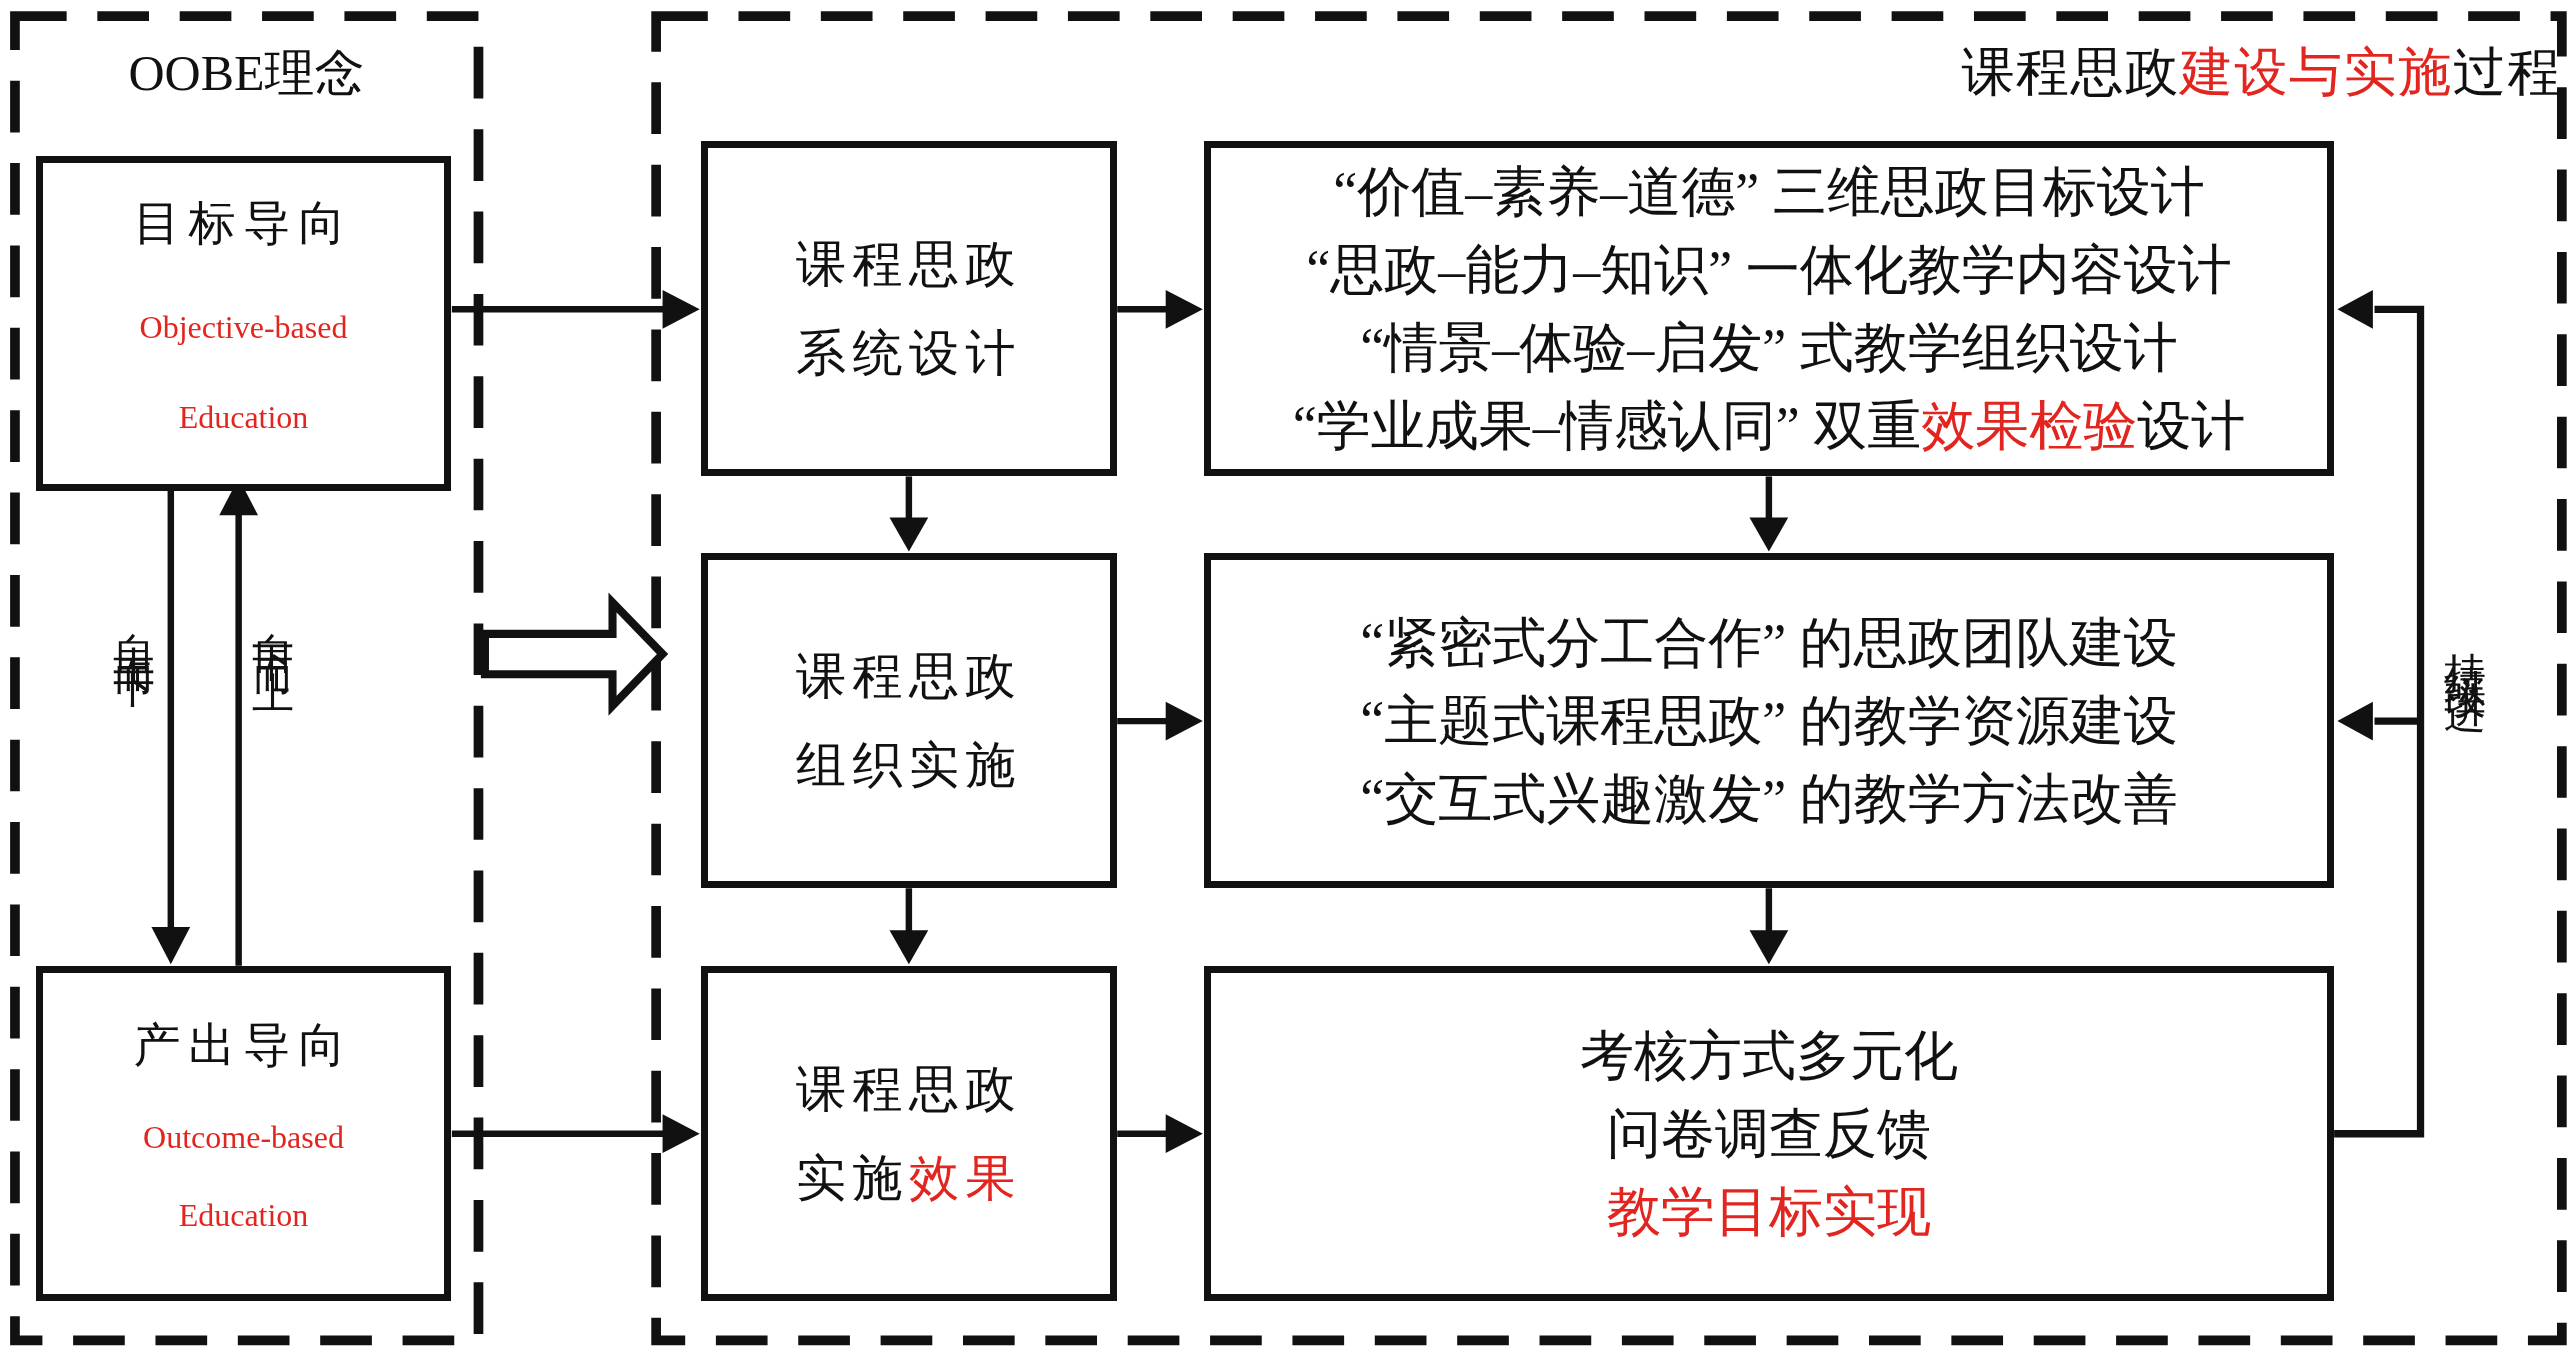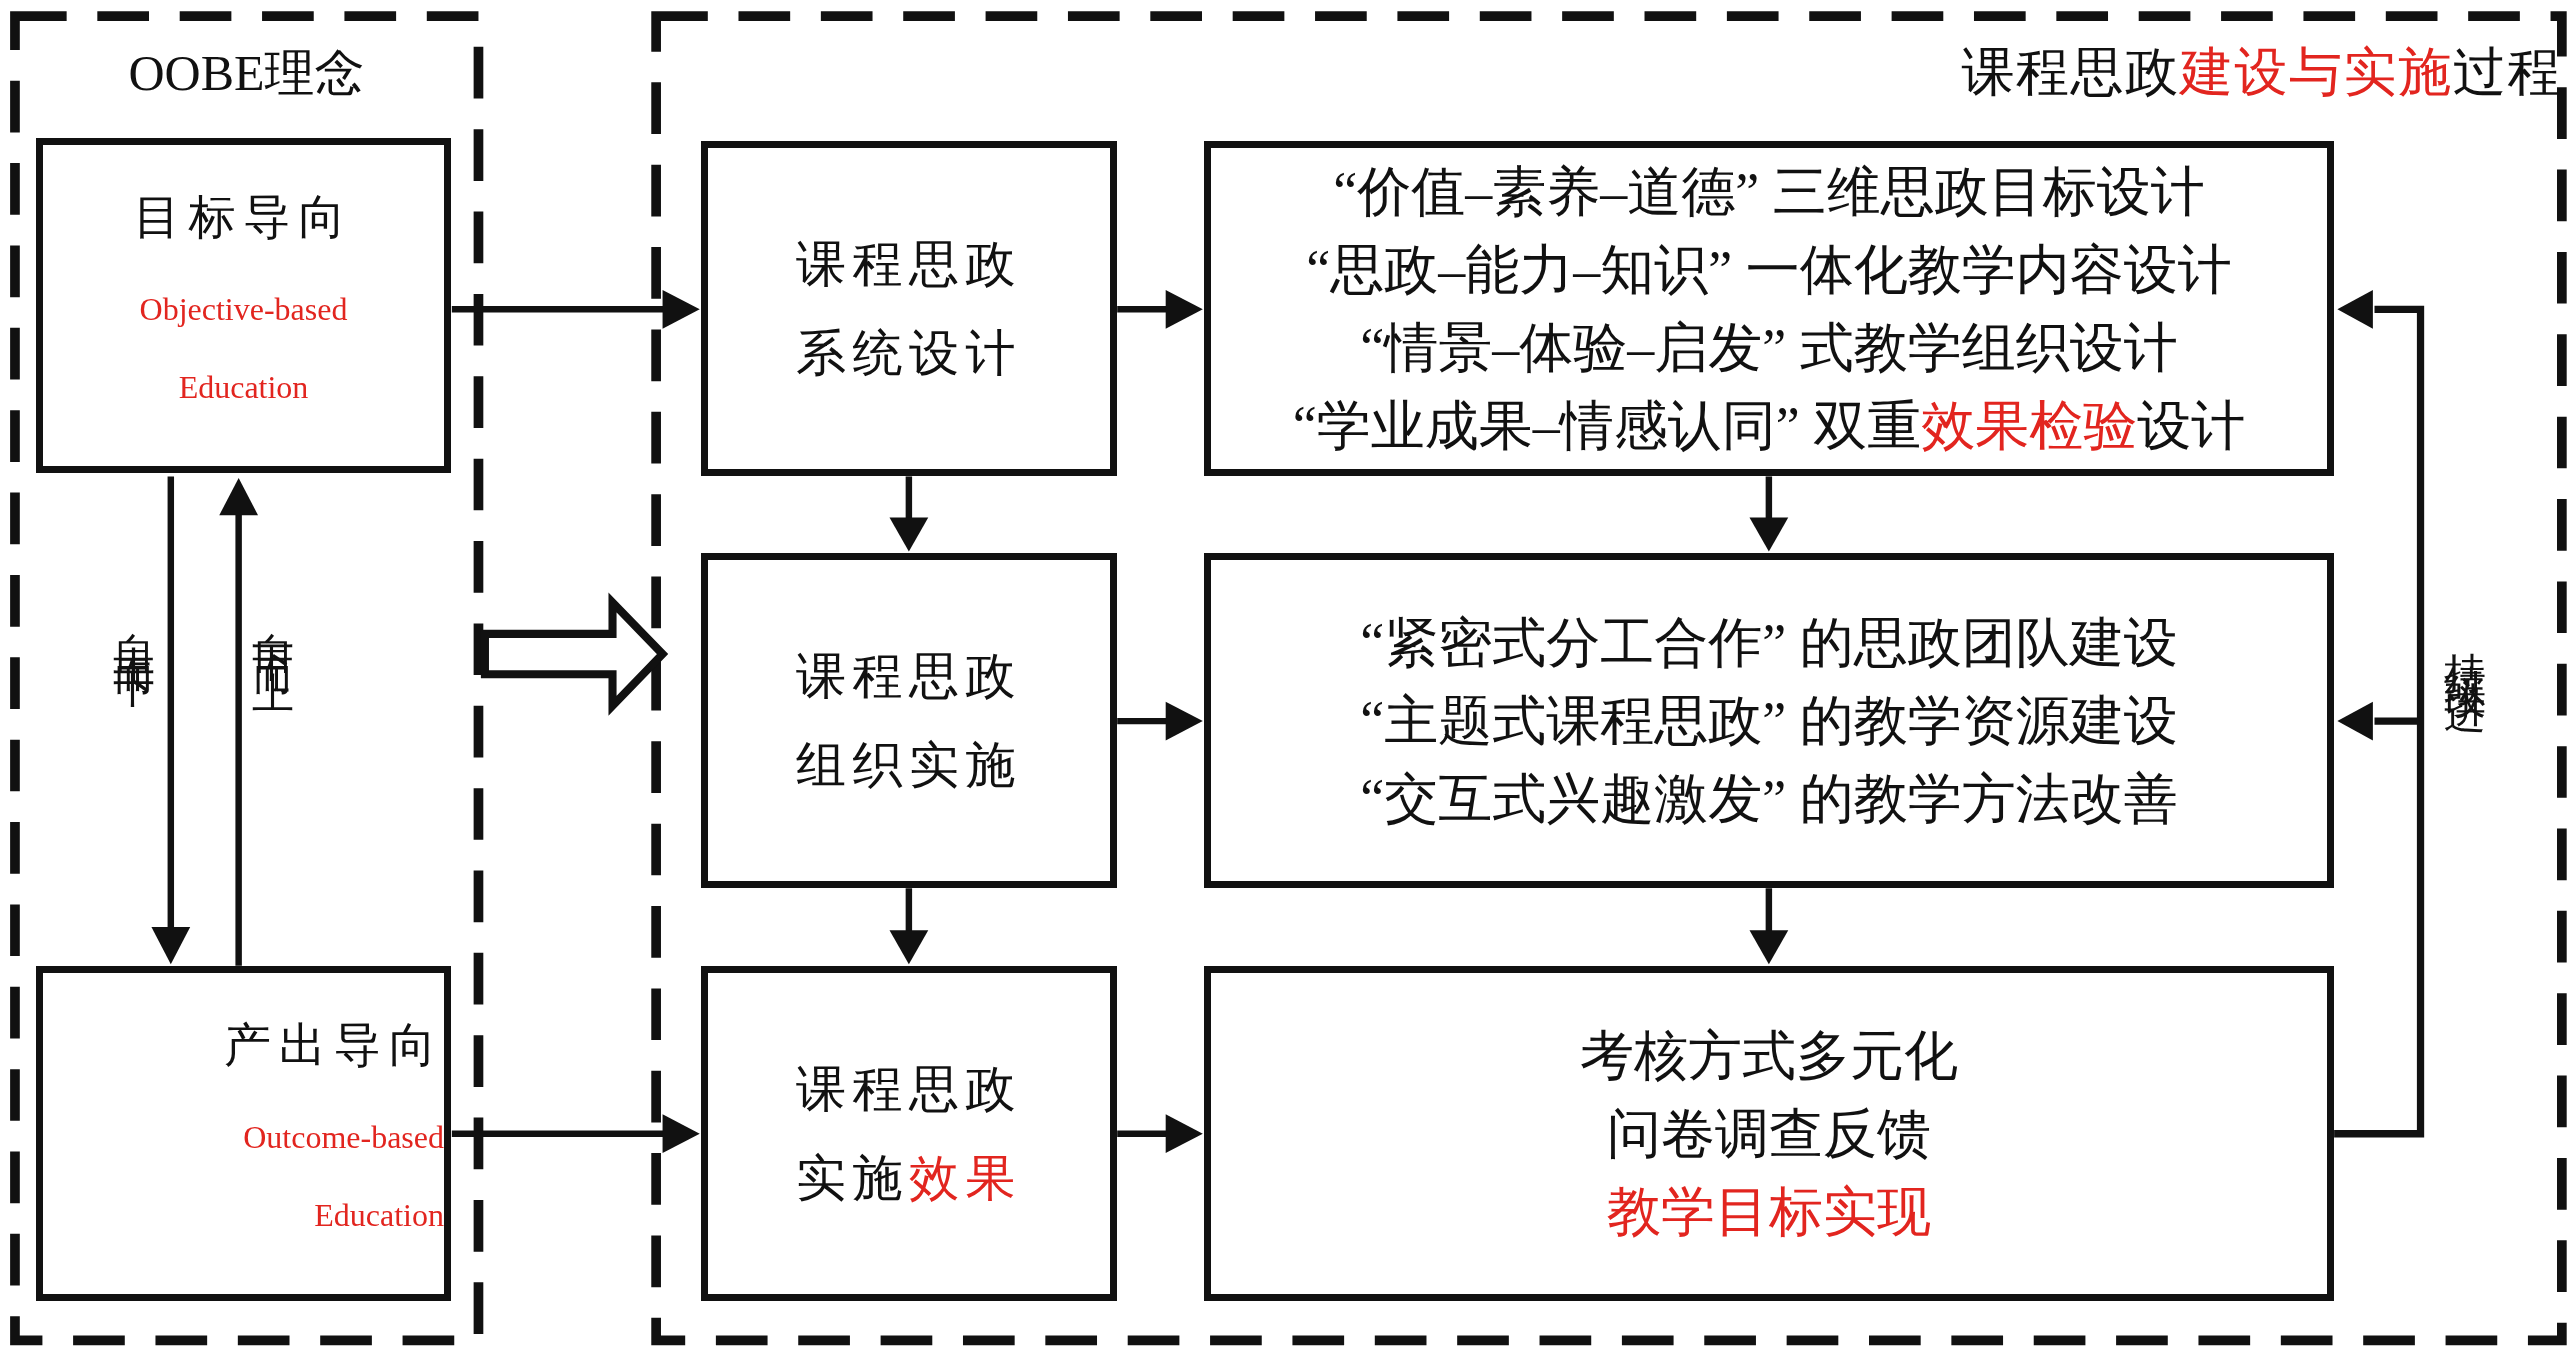--- a/index.html
+++ b/index.html
@@ -125,27 +125,27 @@
       <polygon class="head" points="2894,893 2938,869 2938,917"></polygon>
     </g>
   </svg>
 
   <div class="abs center panel-title" style="left:14.5px;top:40px;width:464px;">OOBE理念</div>
 
   <div class="abs center rtitle" style="left:656px;top:37px;width:1906px;text-align:right;">
     <span class="black">课程思政</span><span class="red">建设与实施</span><span class="black">过程</span>
   </div>
 
-  <div class="box" style="left:36px;top:138px;width:415px;height:335px;">
+  <div class="box" style="left:36px;top:156px;width:415px;height:335px;gap:12px;">
     <div class="concept-zh">目标导向</div>
     <div class="concept-en">Objective-based</div>
     <div class="concept-en">Education</div>
   </div>
 
-  <div class="box" style="left:36px;top:966px;width:415px;height:335px;align-items:flex-end;">
+  <div class="box" style="left:36px;top:966px;width:415px;height:335px;">
     <div class="concept-zh">产出导向</div>
     <div class="concept-en">Outcome-based</div>
     <div class="concept-en">Education</div>
   </div>
 
   <div class="abs vlabel" style="left:110px;top:599px;">自上而下</div>
   <div class="abs vlabel" style="left:249px;top:599px;">自下而上</div>
 
   <div class="box" style="left:701px;top:141px;width:416px;height:335px;">
     <div class="small-line">课程思政</div>

